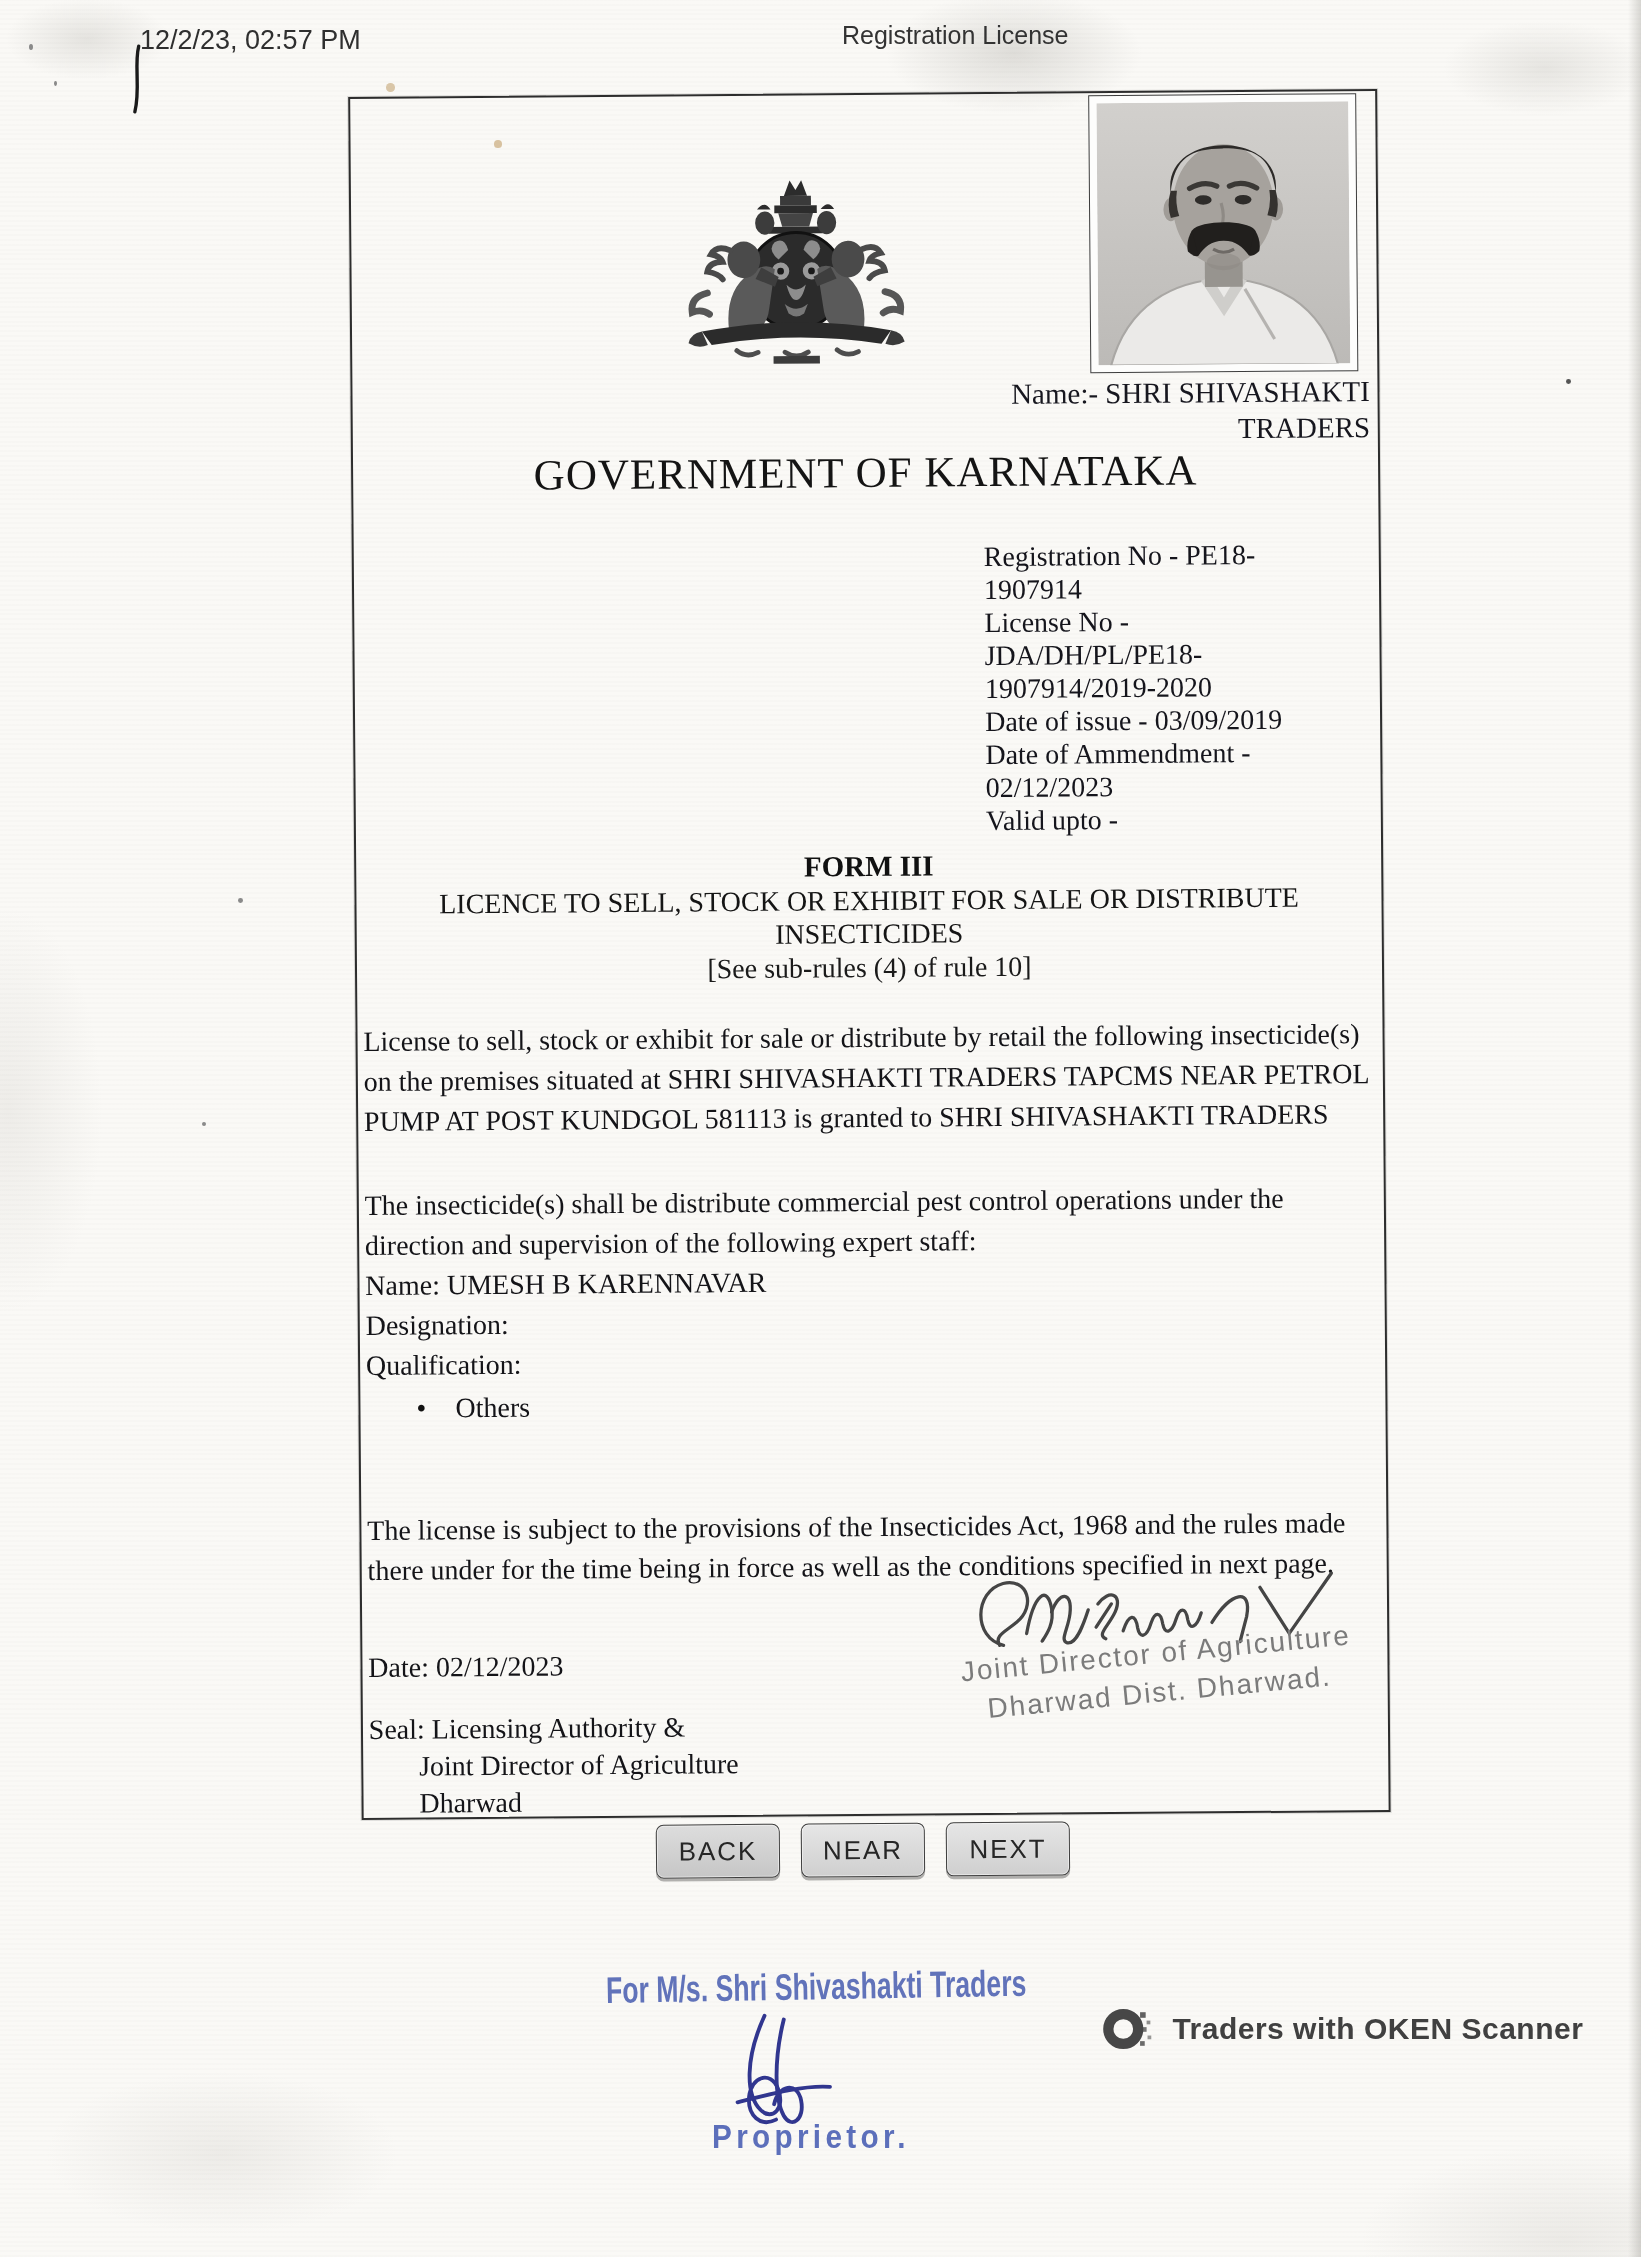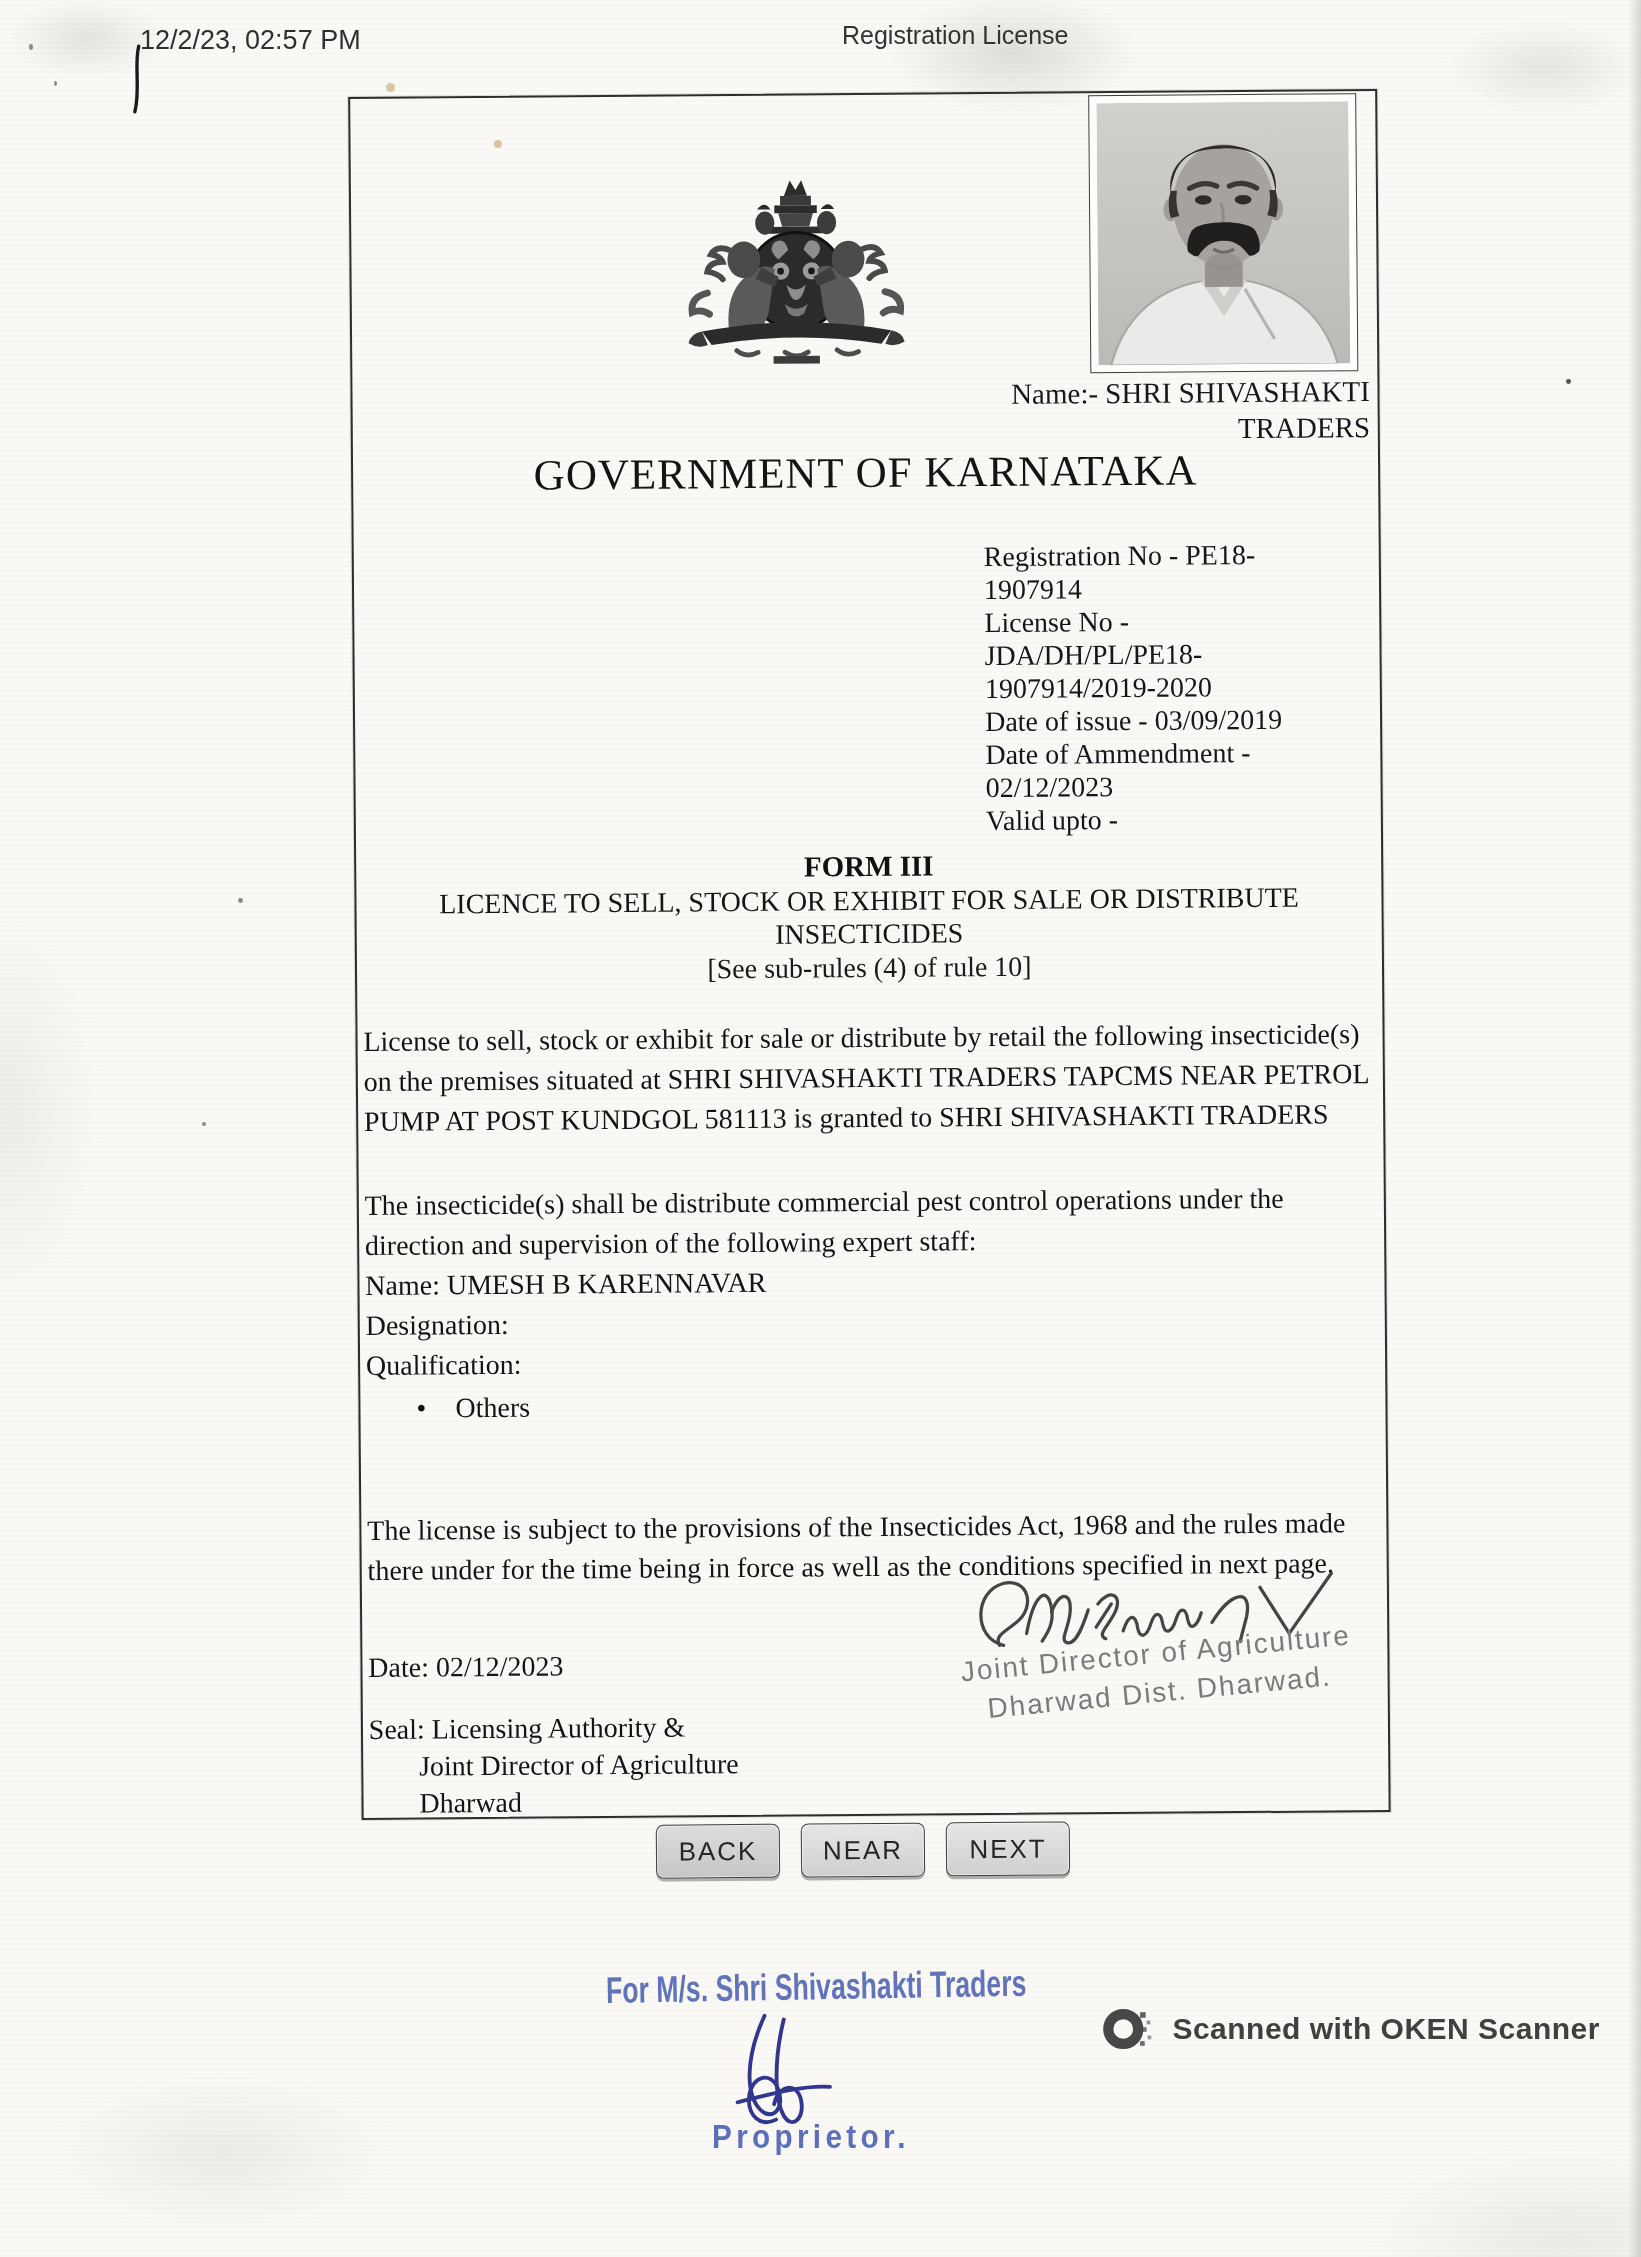--- a/index.html
+++ b/index.html
@@ -276,15 +276,15 @@
 
 <div class="oken">
   <svg width="56" height="56" viewBox="0 0 60 60">
     <circle cx="26" cy="30" r="16" fill="none" stroke="#474747" stroke-width="11"></circle>
     <rect x="44" y="12" width="6" height="6" fill="#474747" opacity=".85"></rect>
     <rect x="51" y="21" width="4" height="4" fill="#474747" opacity=".6"></rect>
     <rect x="46" y="28" width="5" height="5" fill="#474747" opacity=".75"></rect>
     <rect x="52" y="37" width="4" height="4" fill="#474747" opacity=".55"></rect>
     <rect x="44" y="43" width="5" height="5" fill="#474747" opacity=".8"></rect>
   </svg>
-  <span class="oken-text">Scanned with OKEN Scanner</span>
+  <span class="oken-text">Traders with OKEN Scanner</span>
 </div>
 
 
 </body></html>

